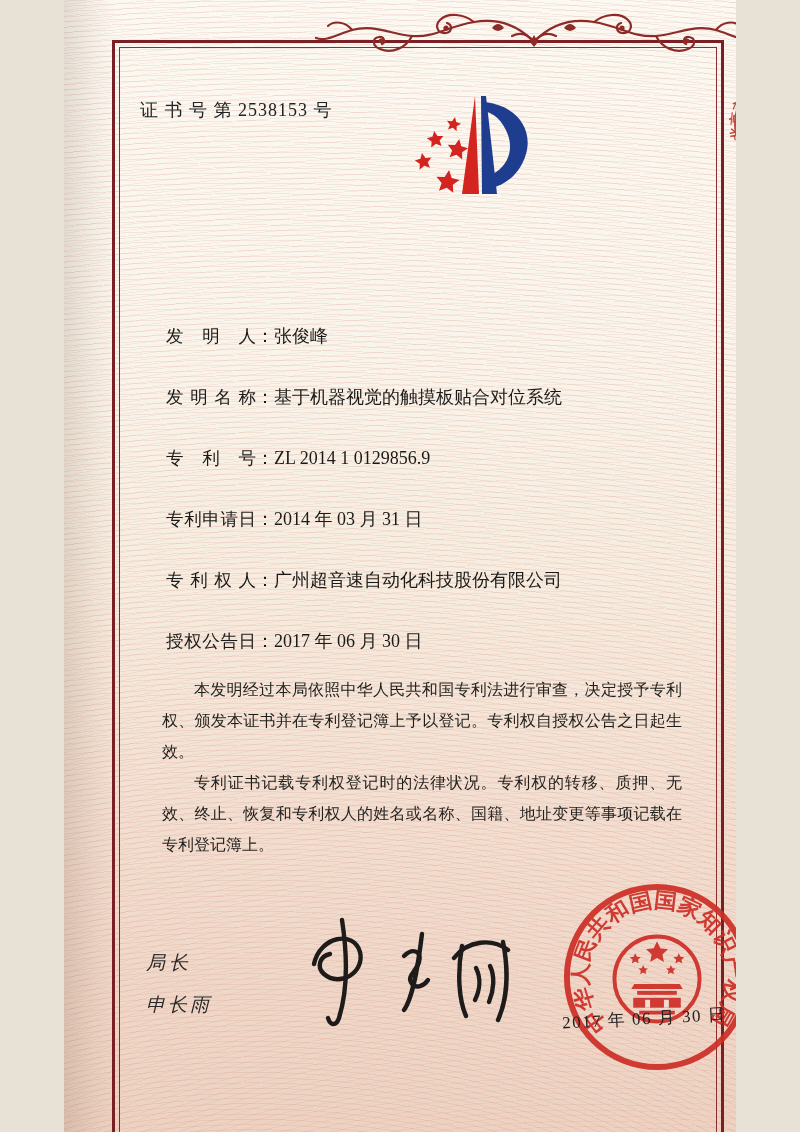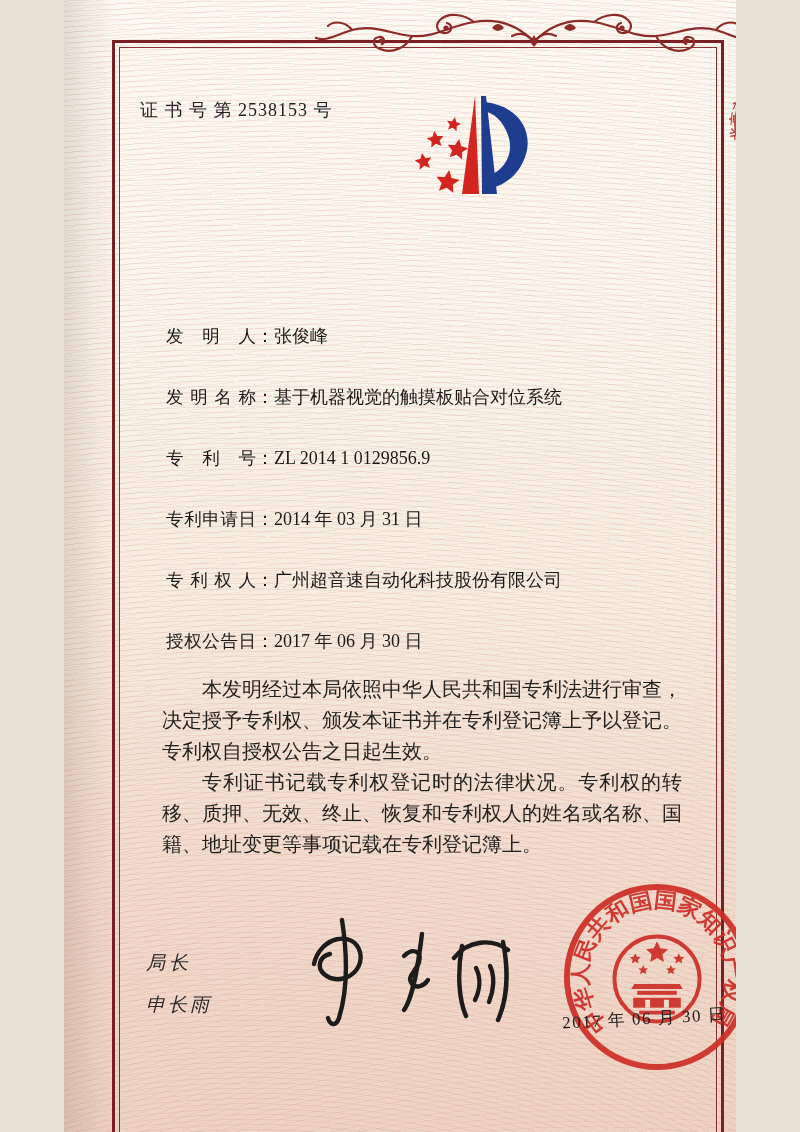--- a/index.html
+++ b/index.html
@@ -20,21 +20,21 @@
   .certno{position:absolute;left:76px;top:98px;font-size:18px;letter-spacing:1px;color:#222;}
   .logo{position:absolute;left:338px;top:86px;width:152px;height:126px;}
   .stamp{position:absolute;left:646px;top:50px;width:148px;height:148px;opacity:.92;}
   .title{position:absolute;left:0;right:12px;top:216px;text-align:center;
     font-size:46px;font-weight:bold;letter-spacing:29px;padding-left:29px;color:#141210;}
   .fields{position:absolute;left:102px;top:324px;right:58px;}
   .frow{height:24px;margin-bottom:37px;font-size:18px;white-space:nowrap;}
   .flabel{display:inline-block;width:90px;text-align:justify;text-align-last:justify;
     font-size:17.5px;vertical-align:baseline;}
   .fvalue{font-size:18px;}
-  .body-text{position:absolute;left:98px;right:54px;top:674px;font-size:20px;line-height:31px;
+  .body-text{position:absolute;left:98px;right:54px;top:674px;font-size:16px;line-height:31px;
     text-align:justify;color:#211f1c;}
   .body-text p{margin:0;text-indent:2em;}
   .officer{position:absolute;left:82px;top:950px;font-size:19px;letter-spacing:4px;color:#2a2826;font-style:italic;}
   .officer .name{margin-top:16px;letter-spacing:3px;}
   .signature{position:absolute;left:212px;top:912px;width:240px;height:118px;}
   .seal{position:absolute;left:494px;top:878px;width:198px;height:198px;opacity:.93;}
   .seal-date{position:absolute;left:498px;top:1006px;width:210px;font-size:17px;
     letter-spacing:1.5px;color:#23211e;transform:rotate(-3deg);white-space:nowrap;}
   .footer{position:absolute;left:0;right:12px;top:1066px;text-align:center;font-size:14.5px;color:#33302c;}
   svg text{font-family:"Liberation Serif","DejaVu Serif",serif;}

